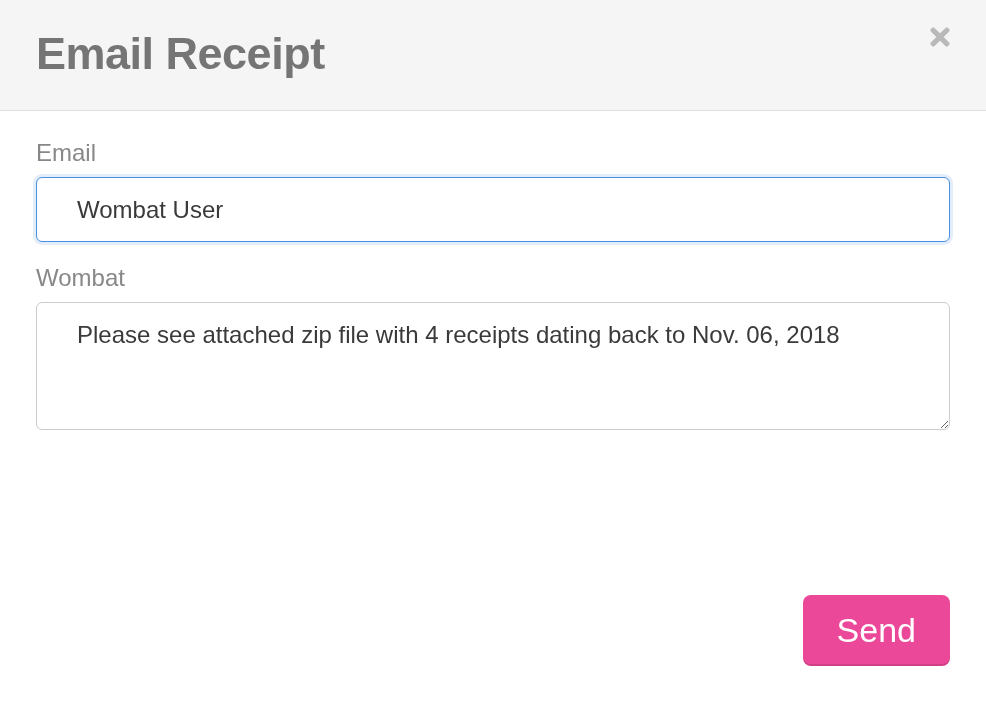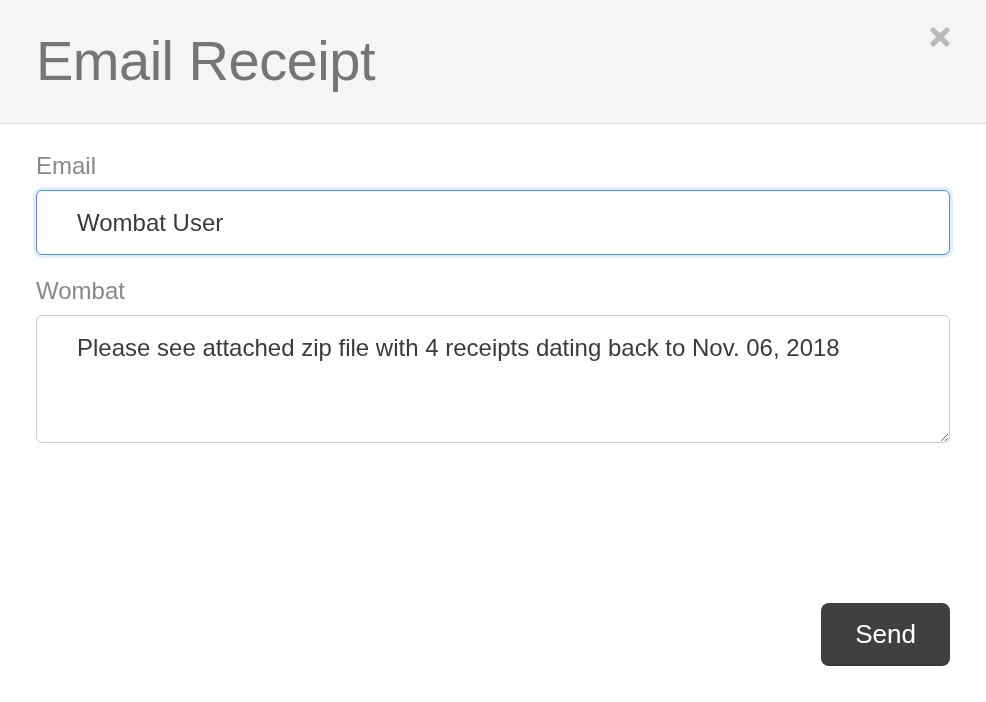--- a/index.html
+++ b/index.html
@@ -20,22 +20,22 @@
       display: flex;
       flex-direction: column;
     }
     .modal-header {
       background: #f5f5f5;
       border-bottom: 1px solid #e0e0e0;
       padding: 28px 36px 30px 36px;
       position: relative;
     }
     .modal-title {
-      font-size: 56px;
-      font-weight: 400;
+      font-size: 45px;
+      font-weight: 700;
       color: #757575;
       letter-spacing: -0.5px;
     }
     .close-btn {
       position: absolute;
       top: 20px;
       right: 28px;
       width: 36px;
       height: 36px;
       background: transparent;
@@ -94,23 +94,23 @@
     textarea.text-input {
       resize: both;
       min-height: 100px;
     }
     .modal-footer {
       padding: 0 36px 36px 36px;
       display: flex;
       justify-content: flex-end;
     }
     .send-btn {
-      background: #404040;
+      background: #ec4899;
       color: #fff;
-      font-size: 26px;
+      font-size: 34px;
       font-weight: 500;
       border: none;
       border-radius: 8px;
       padding: 16px 34px;
       cursor: pointer;
       box-shadow: inset 0 -2px 0 rgba(0,0,0,0.12);
     }
   </style>
 </head>
 <body>

